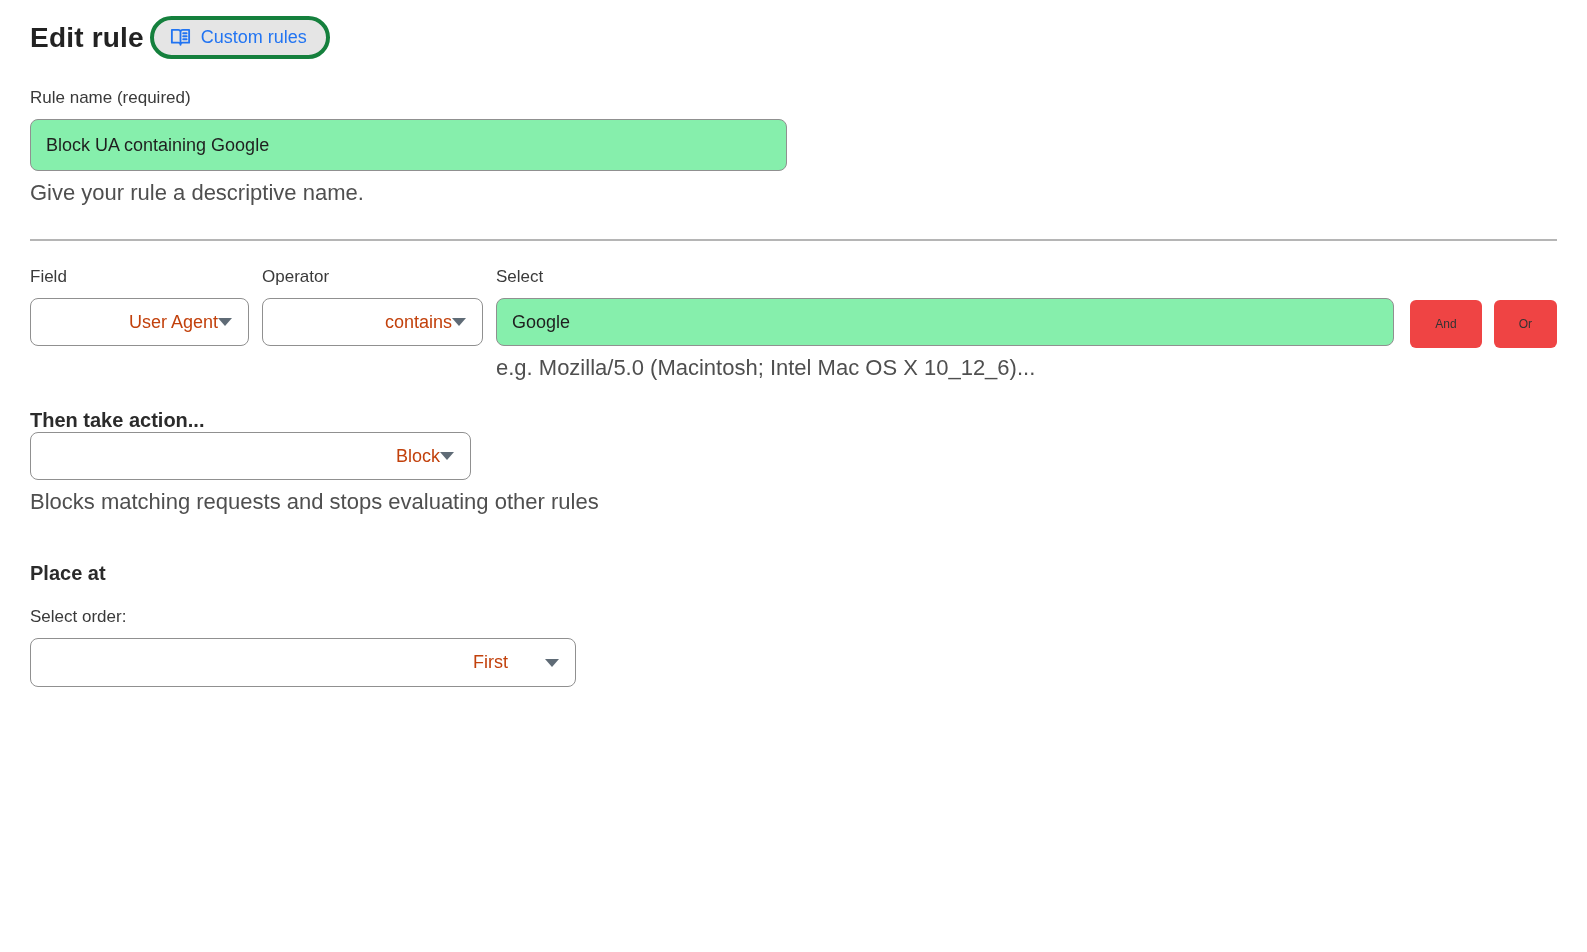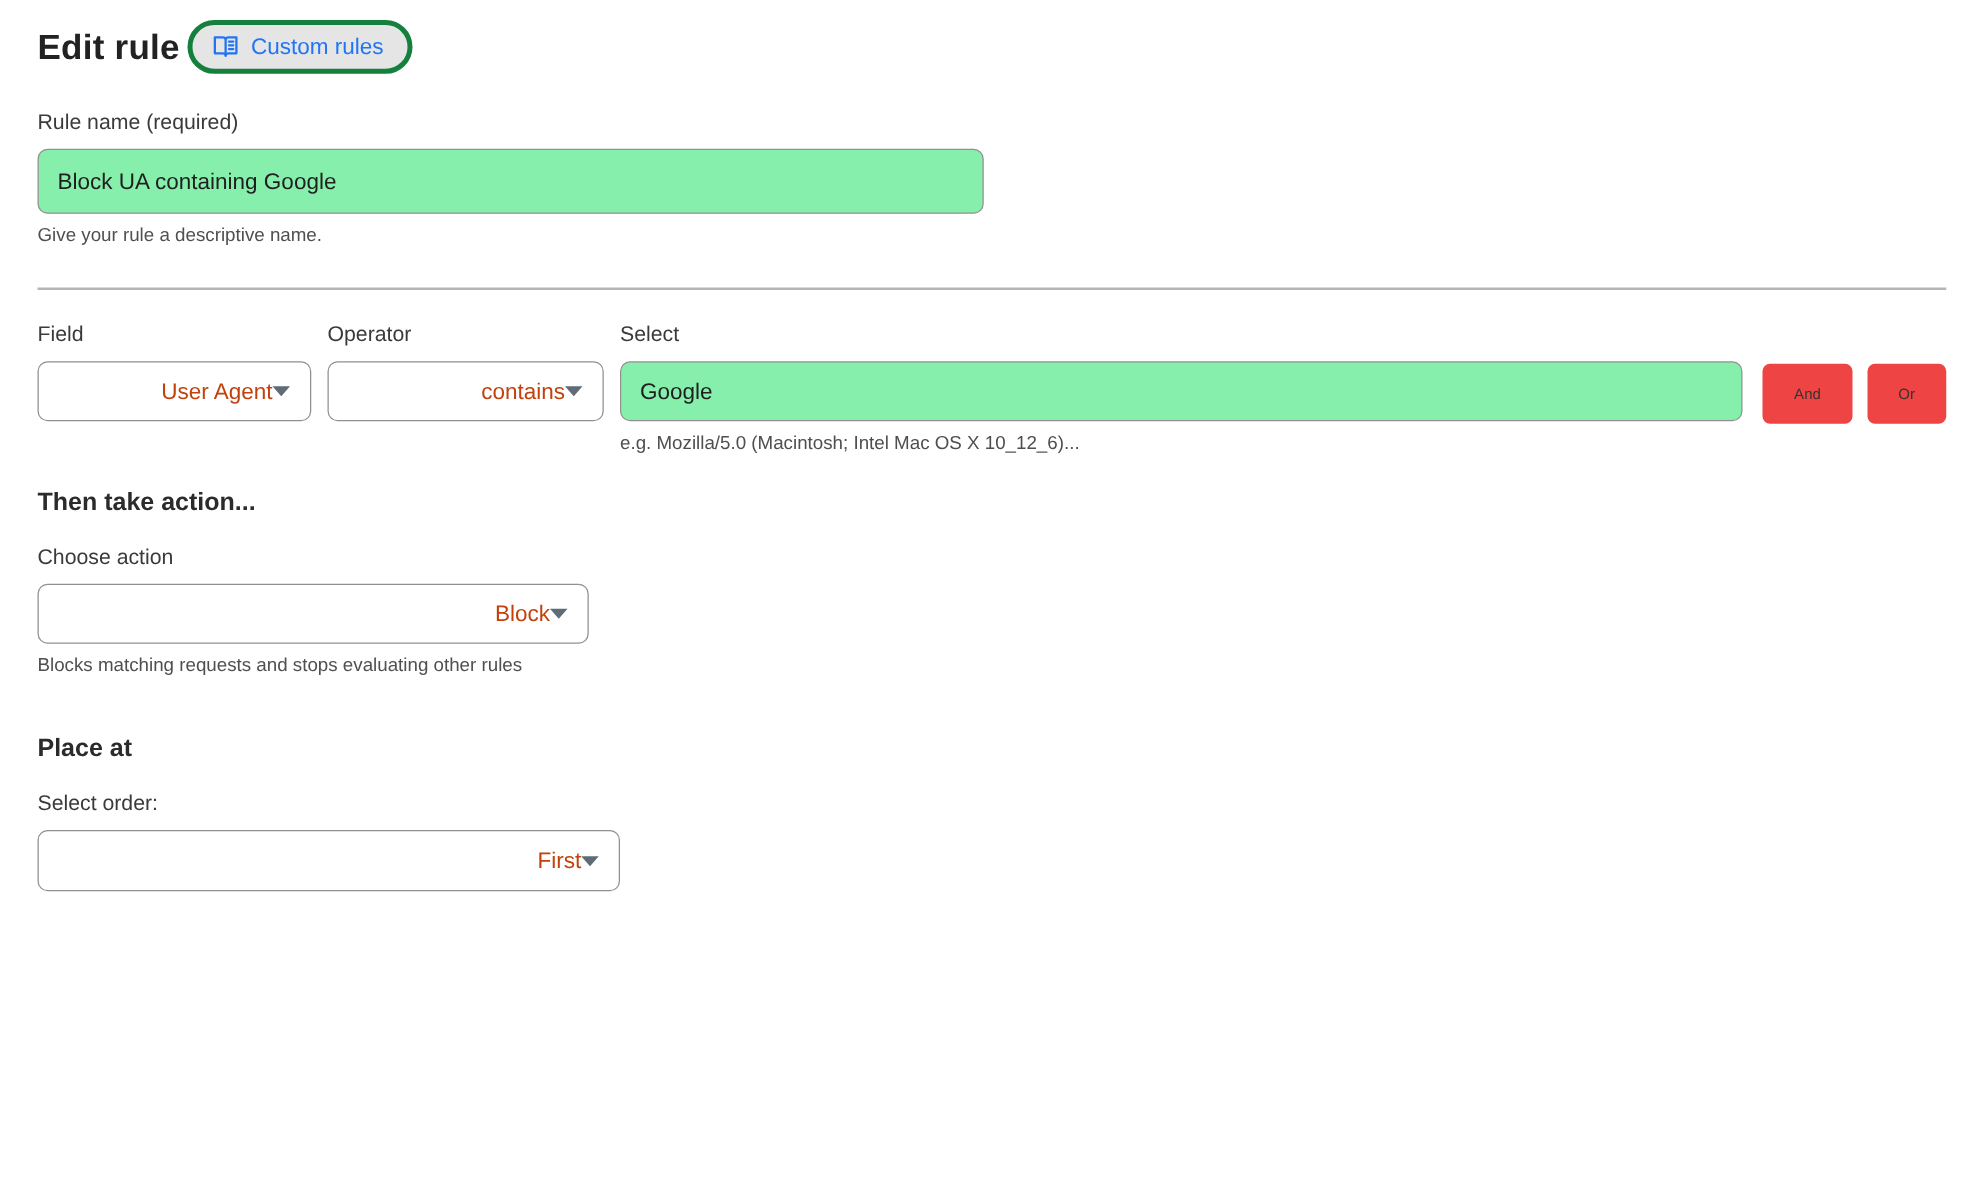--- a/index.html
+++ b/index.html
@@ -19,21 +19,21 @@
     display: inline-flex; align-items: center; gap: 9px;
     border: 4px solid #15803d; border-radius: 999px;
     padding: 5px 19px 6px 15px;
     color: #2174f2; font-size: 18px; line-height: 24px;
     background: #e5e5e5; cursor: pointer;
   }
   .badge svg { display: block; }
 
   
   .field-label { display: block; font-size: 17px; color: #3a3a3a; margin-bottom: 11px; }
-  .help-text { font-size: 15px; color: #4f4f4f; margin-top: 9px; }
+  .help-text { font-size: 22px; color: #4f4f4f; margin-top: 9px; }
 
   
   .text-input {
     display: block; width: 100%; height: 52px;
     border: 1.5px solid #909090; border-radius: 8px;
     font-family: "Liberation Sans", sans-serif;
     font-size: 18px; color: #1f1f1f; padding: 0 15px;
     background: #86efac; outline: none;
   }
   .select {
@@ -83,21 +83,21 @@
     font-size: 18px; color: #3f3f3f; letter-spacing: 0.5px;
   }
 
   .section-heading { font-size: 20px; font-weight: 700; color: #2b2b2b; }
   .action-section { margin-top: 28px; }
   .action-section .field-label { margin-top: 22px; }
   .action-select { width: 441px; }
 
   .placement-section { margin-top: 47px; }
   .placement-section .field-label { margin-top: 22px; }
-  .order-select { width: 466px; height: 49px; }
+  .order-select { width: 546px; height: 49px; gap: 37px; }
 </style>
 </head>
 <body>
 
 <div class="page">
 
   <div class="title-row">
     <h1 class="page-title">Edit rule</h1>
     <span class="badge">
       <span>
@@ -145,21 +145,20 @@
 
     <div class="cond-buttons">
       <button class="logic-btn">And</button>
       <button class="logic-btn">Or</button>
     </div>
   </div>
 
 
   <div class="action-section">
     <h2 class="section-heading">Then take action...</h2>
-    <label class="field-label">Choose action</label>
     <div class="select action-select">
       <span>Block</span>
       <span class="caret"></span>
     </div>
     <div class="help-text">Blocks matching requests and stops evaluating other rules</div>
   </div>
 
   <div class="placement-section">
     <h2 class="section-heading">Place at</h2>
     <label class="field-label">Select order:</label>

